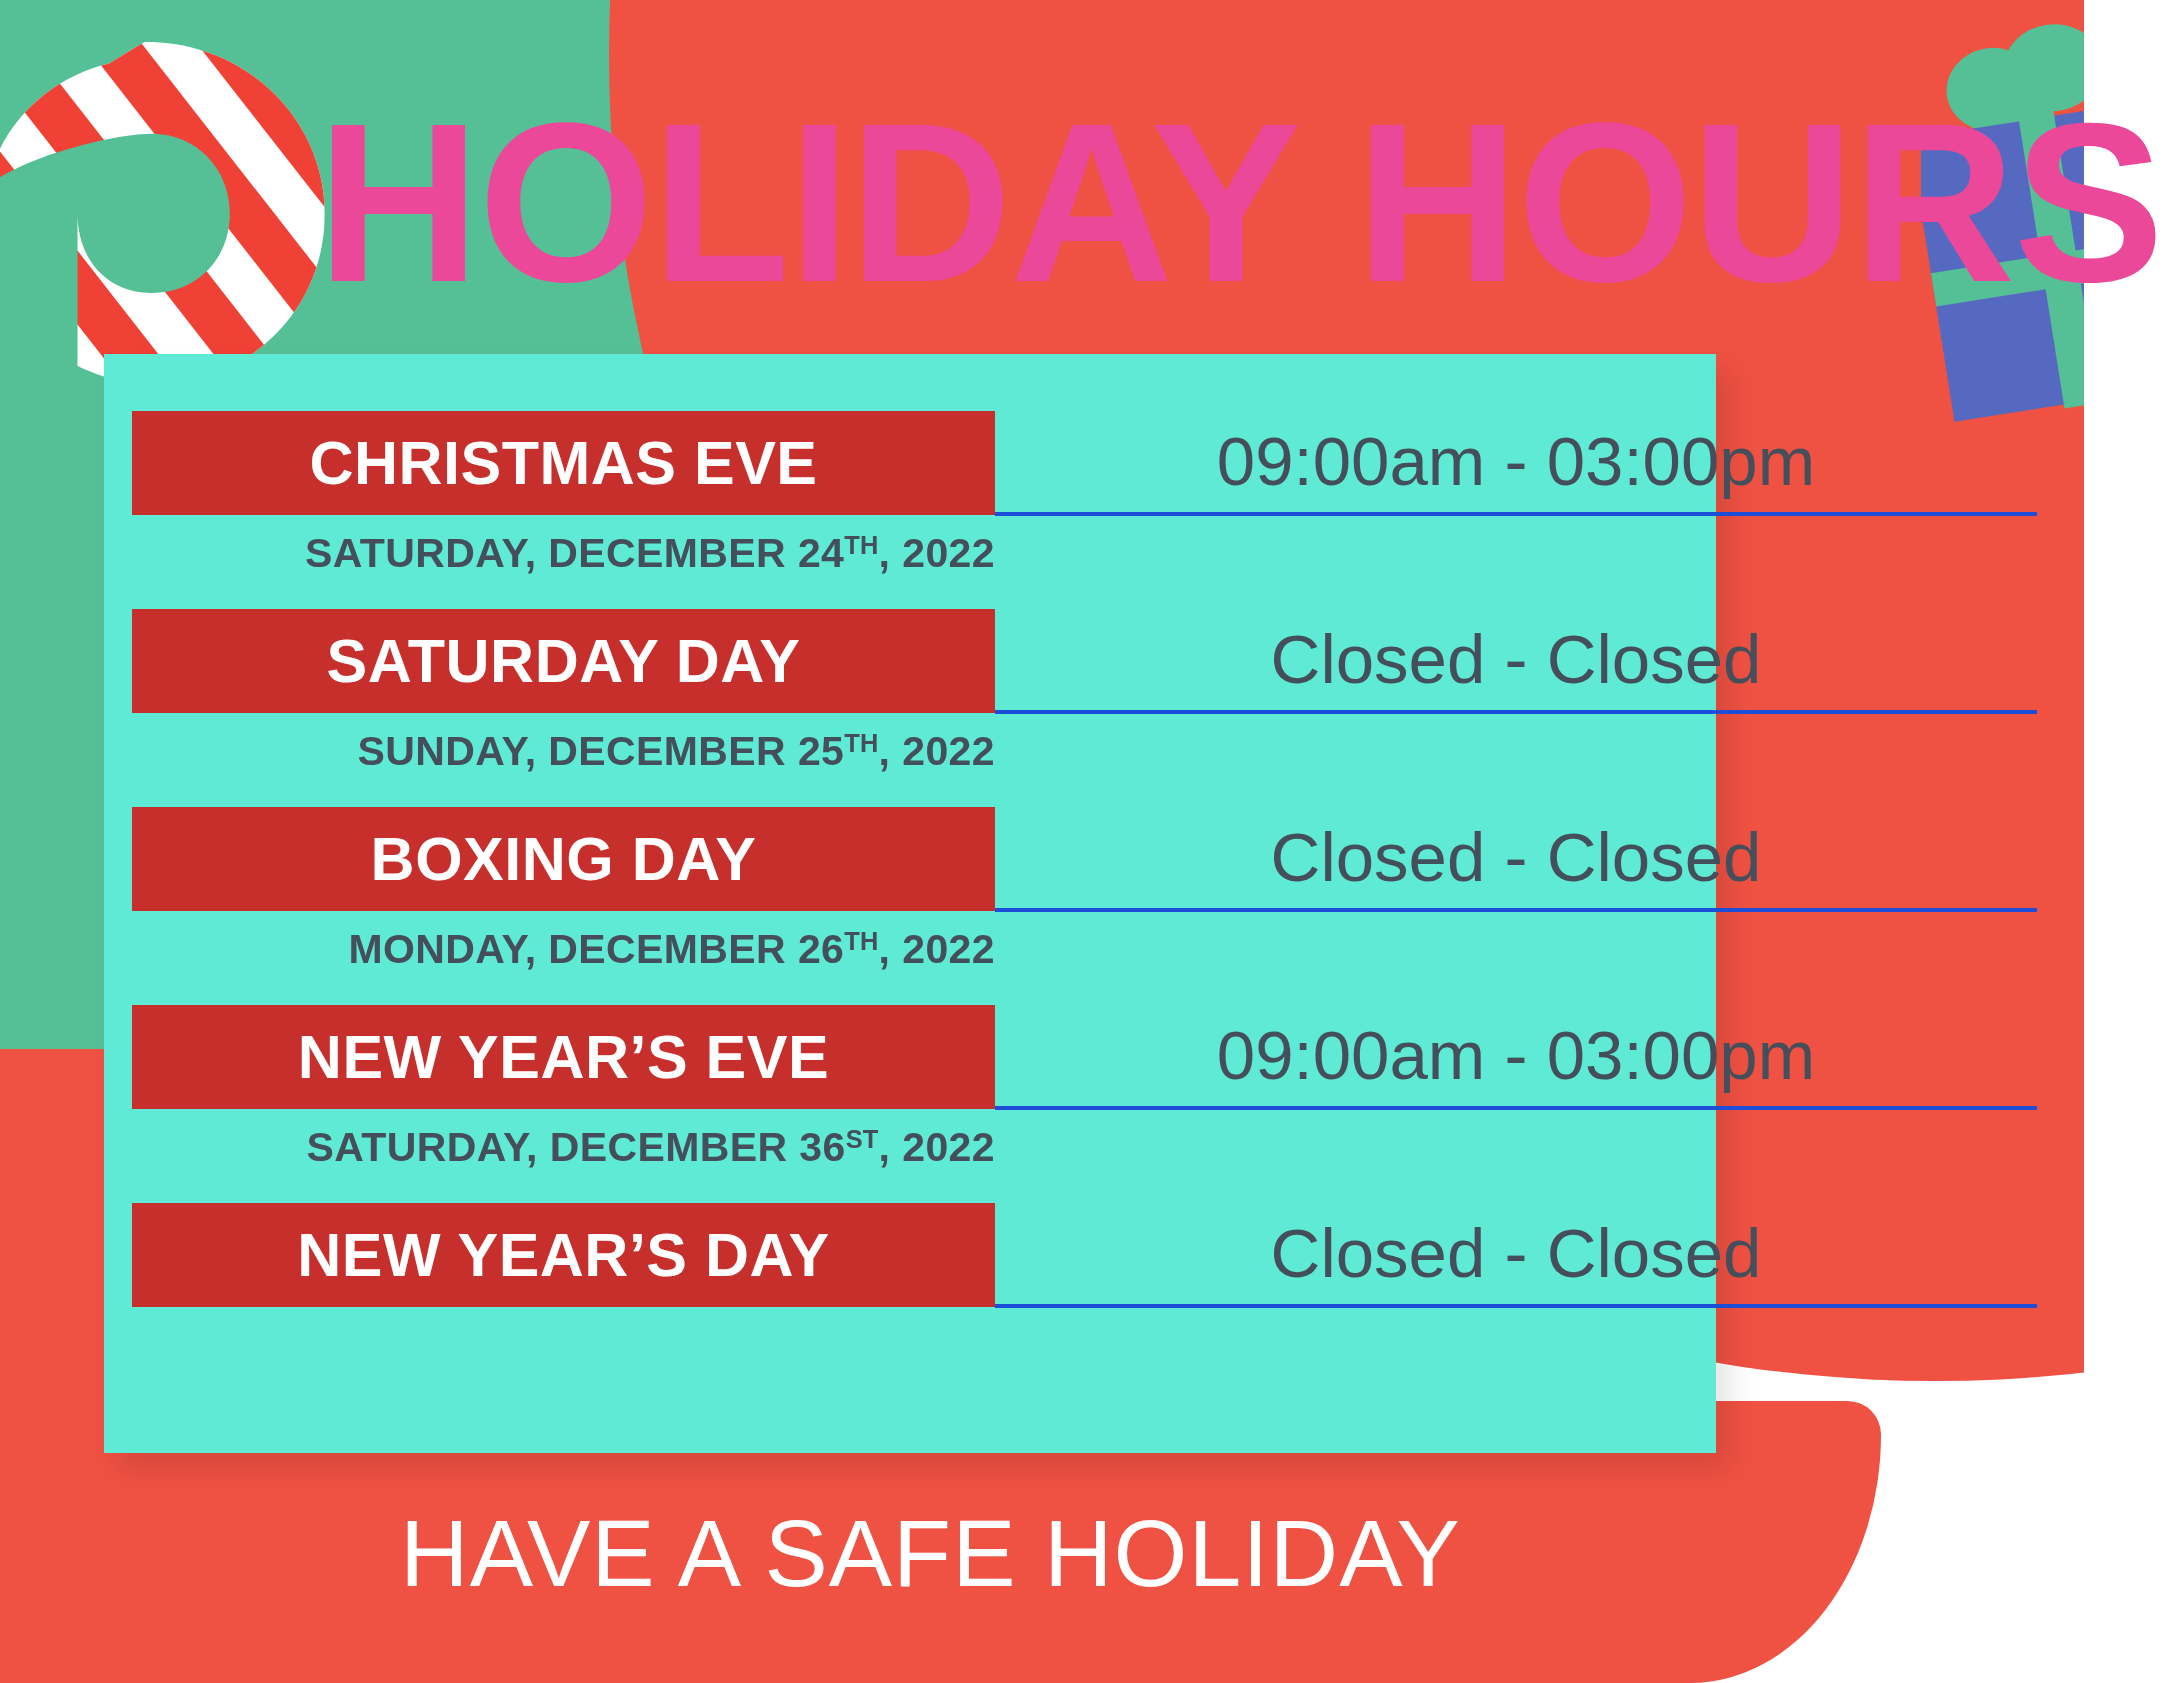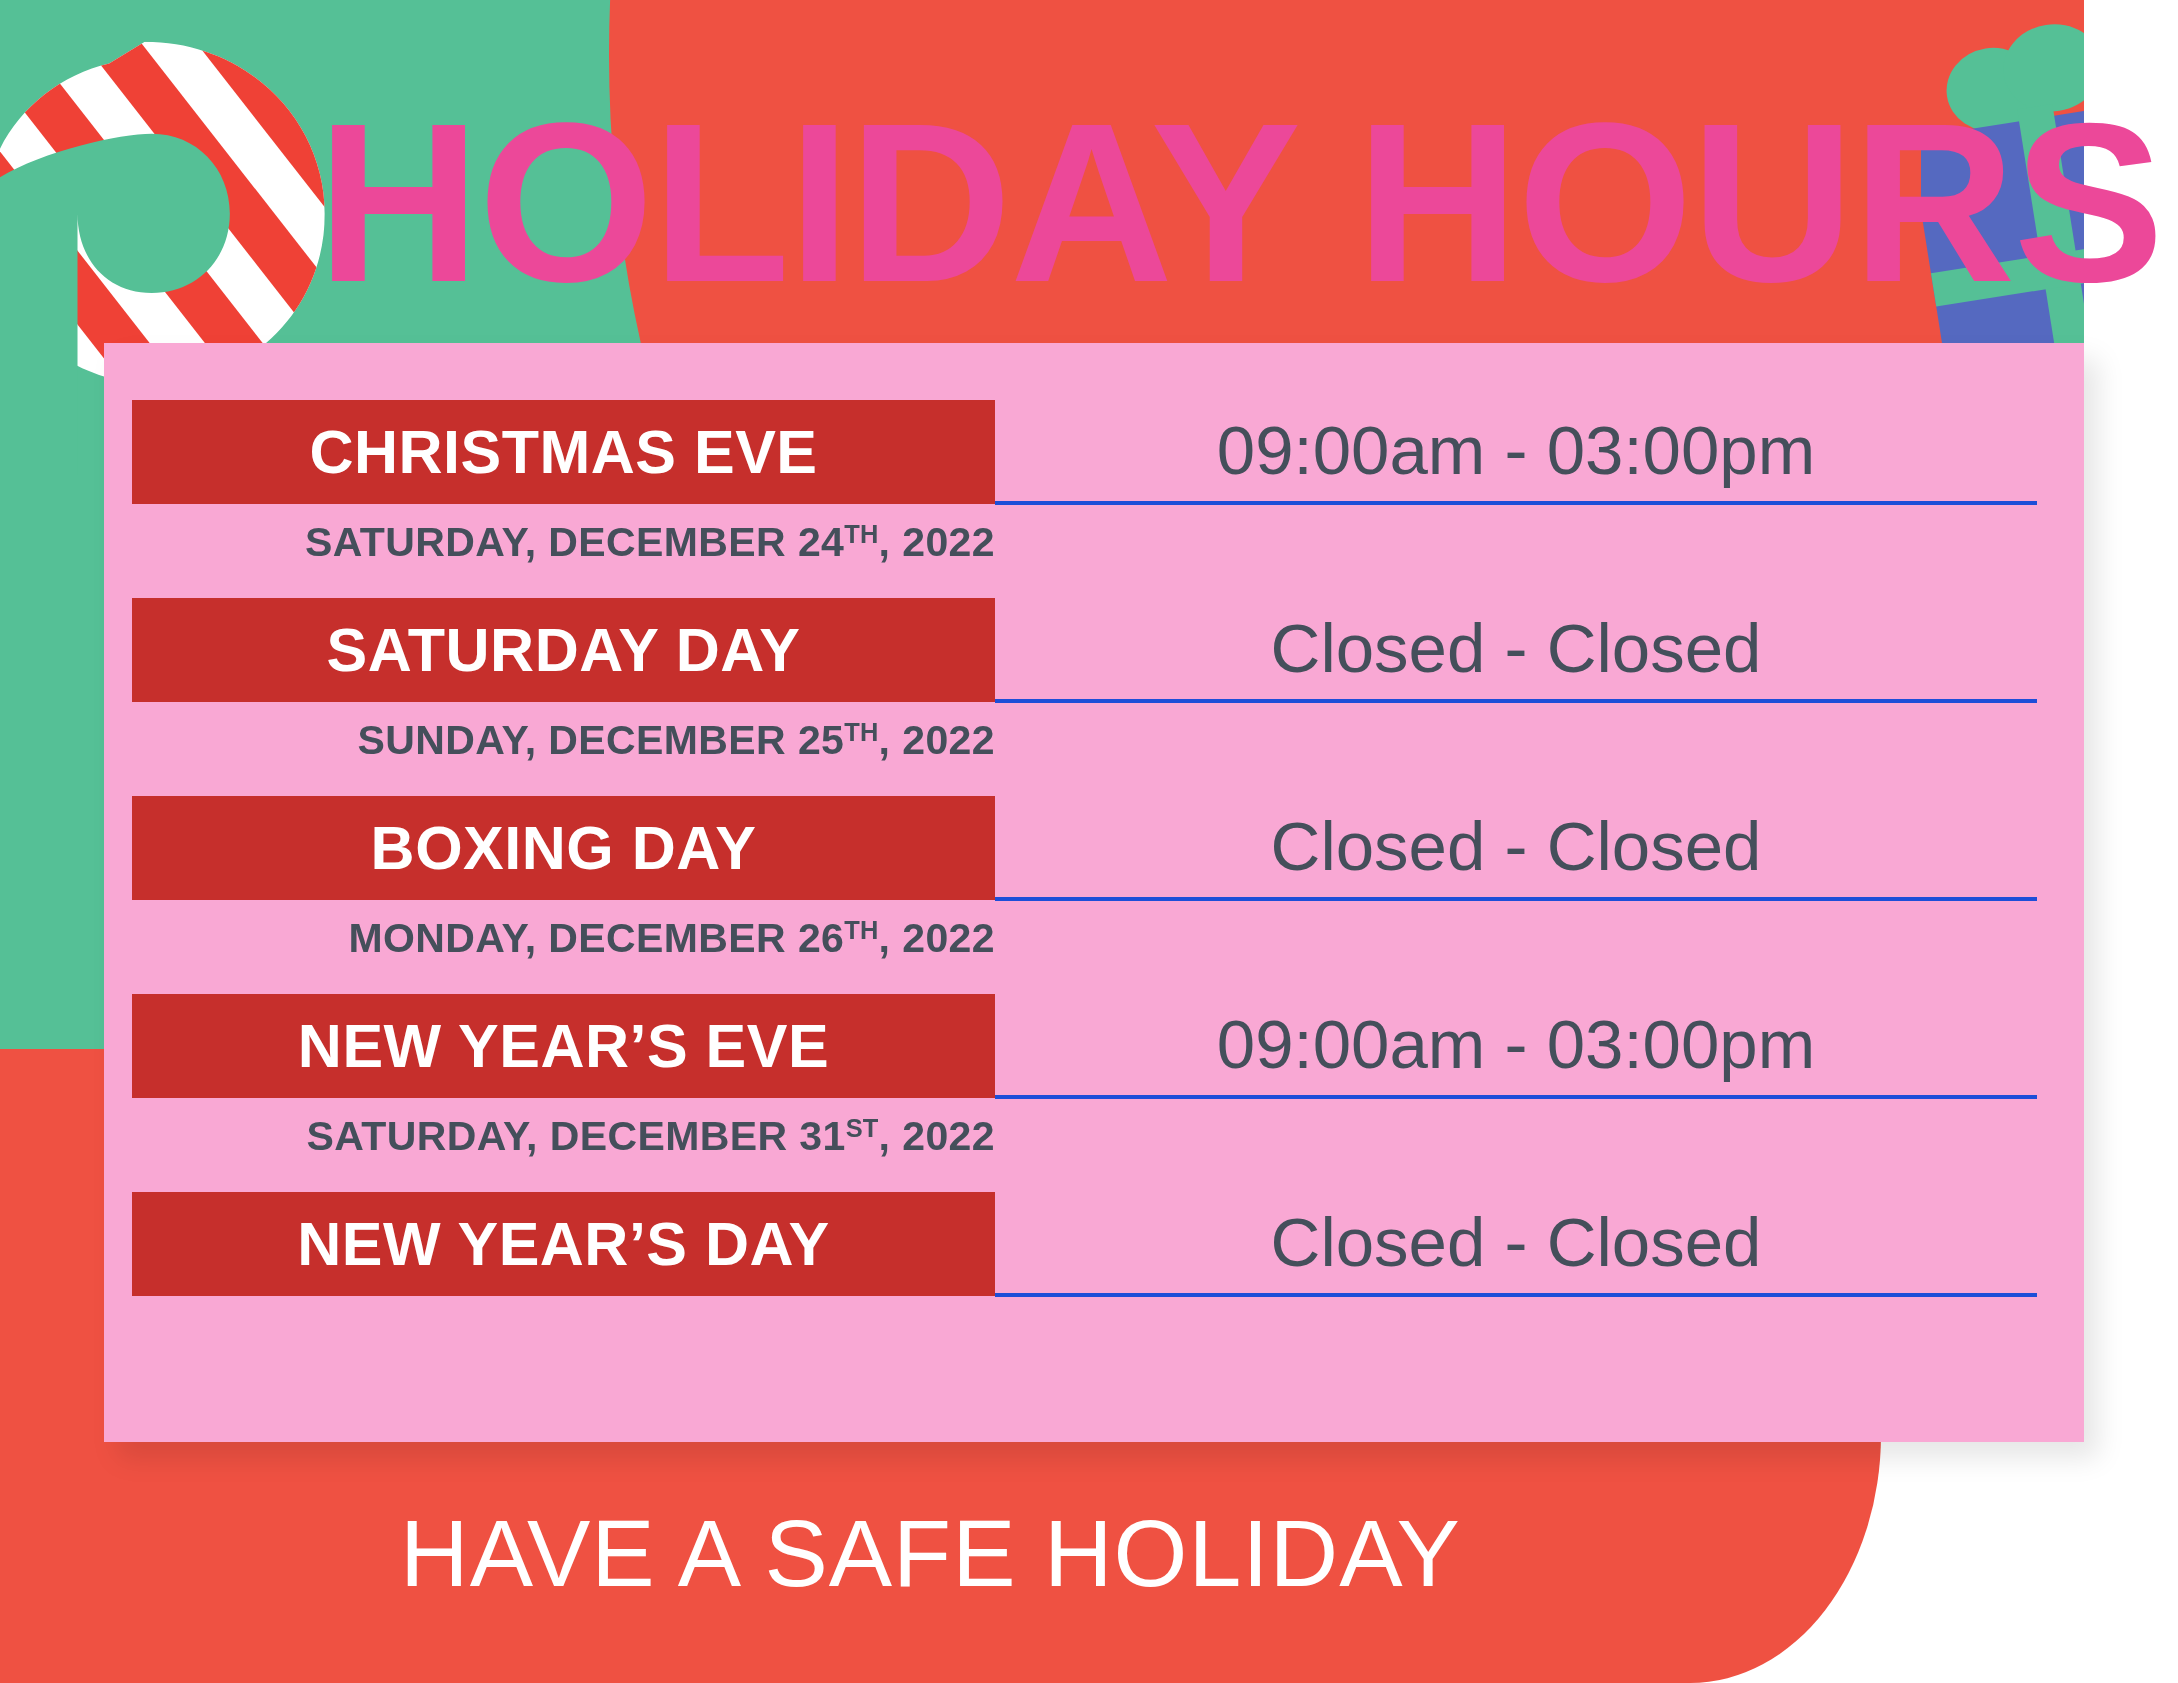--- a/index.html
+++ b/index.html
@@ -83,23 +83,23 @@
     font-weight: 700;
     letter-spacing: -2px;
     color: #ec4899;
     white-space: nowrap;
     z-index: 6;
   }
 
   
   .hours-card {
     position: absolute;
-    left: 104px; top: 343px;
-    width: 1980px; height: 1099px;
-    background: #f9a8d4;
+    left: 104px; top: 354px;
+    width: 1612px; height: 1099px;
+    background: #5eead4;
     box-shadow: 14px 16px 26px rgba(0,0,0,0.10);
     z-index: 5;
   }
 
   .rows {
     position: relative;
     width: 100%; height: 100%;
   }
 
   .hours-row {
@@ -293,21 +293,21 @@
         <div class="date-text"><span>MONDAY, DECEMBER 26</span><sup>TH</sup><span>, 2022</span></div>
         <div class="hours-cell">
           <span class="hours-text">Closed - Closed</span>
         </div>
       </div>
 
       <div class="hours-row r3">
         <div class="label-bar">
           <span class="label-text">NEW YEAR’S EVE</span>
         </div>
-        <div class="date-text"><span>SATURDAY, DECEMBER 31</span><sup>ST</sup><span>, 2022</span></div>
+        <div class="date-text"><span>SATURDAY, DECEMBER 36</span><sup>ST</sup><span>, 2022</span></div>
         <div class="hours-cell">
           <span class="hours-text">09:00am - 03:00pm</span>
         </div>
       </div>
 
       <div class="hours-row r4">
         <div class="label-bar">
           <span class="label-text">NEW YEAR’S DAY</span>
         </div>
         <div class="hours-cell">

